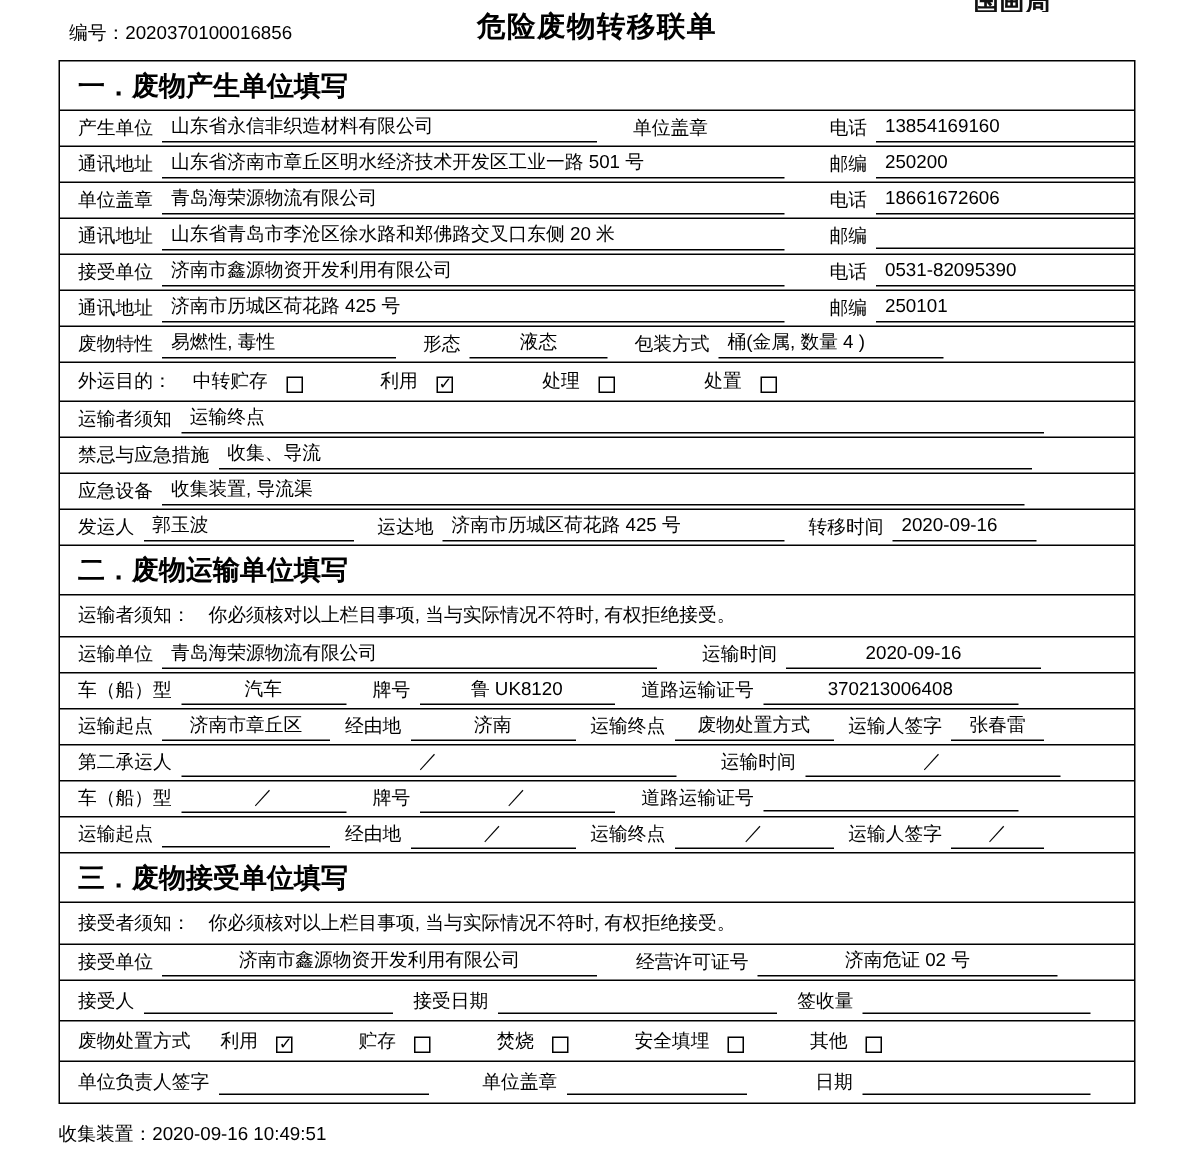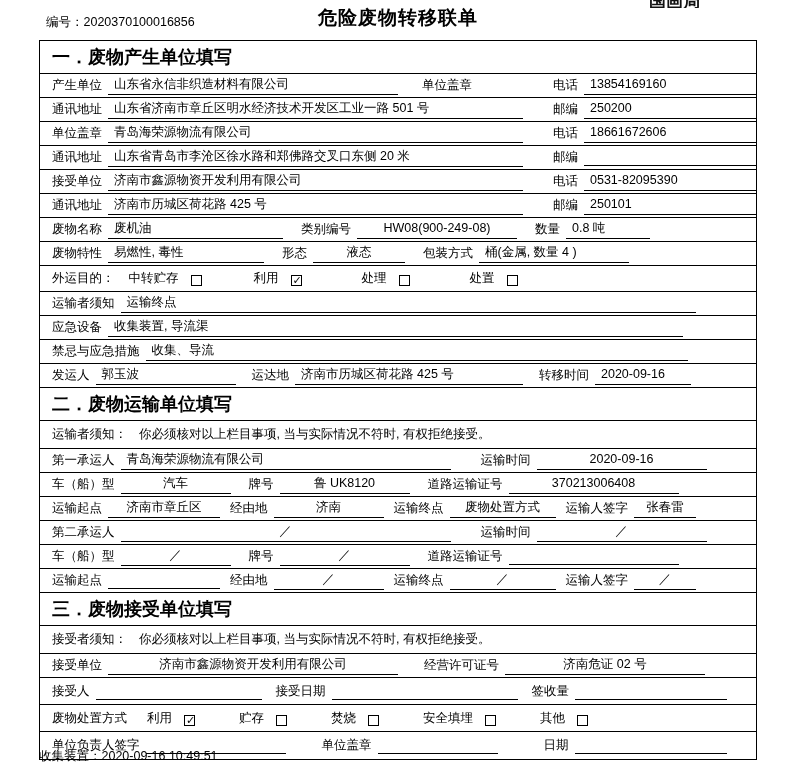--- a/index.html
+++ b/index.html
@@ -198,28 +198,20 @@
     </div>
 
     <div class="row bordered">
       <span class="lbl">通讯地址</span>
       <span class="val" style="width:415px">济南市历城区荷花路 425 号</span>
       <span class="spacer"></span>
       <span class="lbl">邮编</span>
       <span class="val" style="width:172px">250101</span>
     </div>
 
-    <div class="row bordered">
-      <span class="lbl">废物名称</span>
-      <span class="val" style="width:175px">废机油</span>
-      <span class="lbl" style="padding-left:18px">类别编号</span>
-      <span class="val center" style="width:160px">HW08(900-249-08)</span>
-      <span class="lbl" style="padding-left:18px">数量</span>
-      <span class="val" style="width:84px">0.8 吨</span>
-    </div>
 
     <div class="row bordered">
       <span class="lbl">废物特性</span>
       <span class="val" style="width:156px">易燃性, 毒性</span>
       <span class="lbl" style="padding-left:18px">形态</span>
       <span class="val center" style="width:92px">液态</span>
       <span class="lbl" style="padding-left:18px">包装方式</span>
       <span class="val" style="width:150px">桶(金属, 数量  4  )</span>
     </div>
 
@@ -234,48 +226,48 @@
       <span class="lbl" style="padding-left:60px">处置</span>
       <span class="cb"></span>
     </div>
 
     <div class="row bordered">
       <span class="lbl">运输者须知</span>
       <span class="val" style="width:575px">运输终点</span>
     </div>
 
     <div class="row bordered">
+      <span class="lbl">禁忌与应急措施</span>
+      <span class="val" style="width:542px">收集、导流</span>
+    </div>
+
+    <div class="row bordered">
       <span class="lbl">应急设备</span>
       <span class="val" style="width:575px">收集装置, 导流渠</span>
-    </div>
-
-    <div class="row bordered">
-      <span class="lbl">禁忌与应急措施</span>
-      <span class="val" style="width:542px">收集、导流</span>
     </div>
 
     <div class="row bordered">
       <span class="lbl">发运人</span>
       <span class="val" style="width:140px">郭玉波</span>
       <span class="lbl" style="padding-left:16px">运达地</span>
       <span class="val" style="width:228px">济南市历城区荷花路 425 号</span>
       <span class="lbl" style="padding-left:16px">转移时间</span>
       <span class="val" style="width:96px">2020-09-16</span>
     </div>
 
     <div class="section-head">
       <span class="num">二．</span><span>废物运输单位填写</span>
     </div>
 
     <div class="notice">
       <span class="nlbl">运输者须知：</span><span>你必须核对以上栏目事项, 当与实际情况不符时, 有权拒绝接受。</span>
     </div>
 
     <div class="row bordered">
-      <span class="lbl">第一承运人</span>
+      <span class="lbl">运输单位</span>
       <span class="val" style="width:330px">青岛海荣源物流有限公司</span>
       <span class="lbl" style="padding-left:30px">运输时间</span>
       <span class="val center" style="width:170px">2020-09-16</span>
     </div>
 
     <div class="row bordered">
       <span class="lbl">车（船）型</span>
       <span class="val center" style="width:110px">汽车</span>
       <span class="lbl" style="padding-left:18px">牌号</span>
       <span class="val center" style="width:130px">鲁 UK8120</span>

